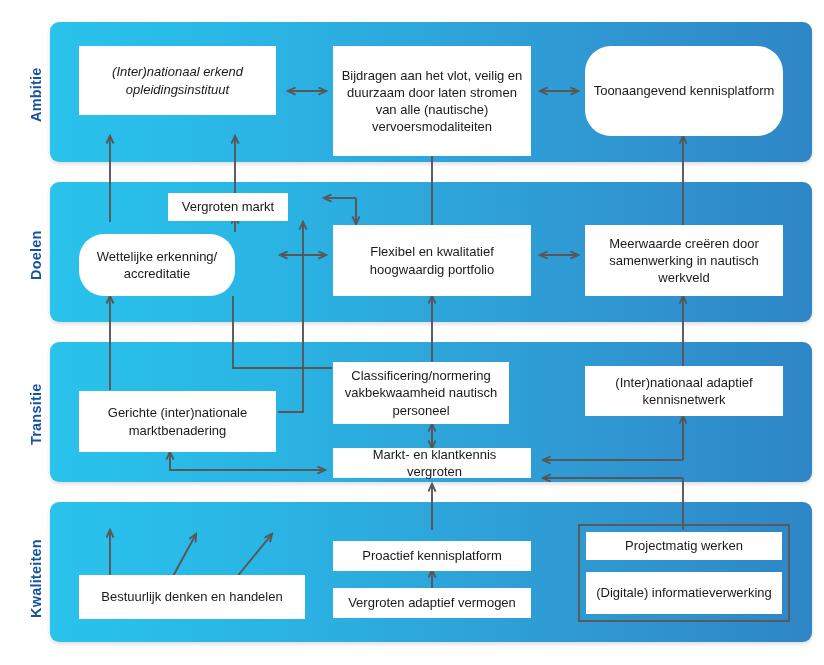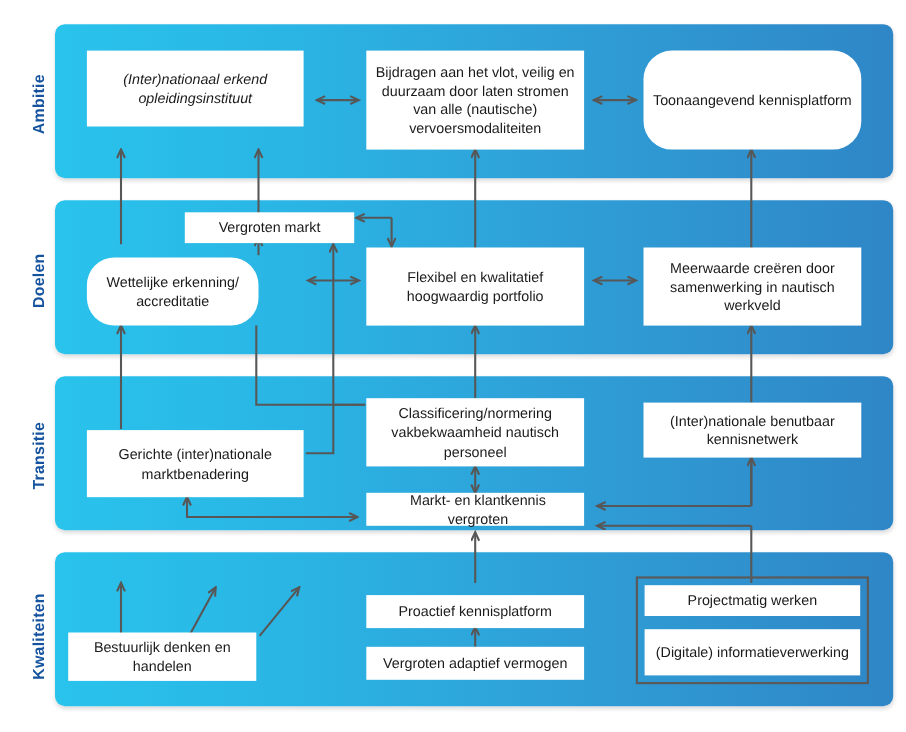--- a/index.html
+++ b/index.html
@@ -98,34 +98,34 @@
     <line x1="432" y1="530" x2="432" y2="484" marker-end="url(#ah)"></line>
     <line x1="683" y1="478" x2="683" y2="530"></line>
 
     <line x1="110" y1="578" x2="110" y2="530" marker-end="url(#ah)"></line>
     <line x1="172" y1="578" x2="196" y2="534" marker-end="url(#ah)"></line>
     <line x1="236" y1="578" x2="272" y2="534" marker-end="url(#ah)"></line>
     <line x1="432" y1="588" x2="432" y2="570" marker-end="url(#ah)"></line>
   </svg>
 
   <div class="nodebox" style="left:79px;top:46px;width:197px;height:69px;font-style:italic;">(Inter)nationaal erkend opleidingsinstituut</div>
-  <div class="nodebox" style="left:333px;top:46px;width:198px;height:90px;">Bijdragen aan het vlot, veilig en duurzaam door laten stromen van alle (nautische) vervoersmodaliteiten</div>
+  <div class="nodebox" style="left:333px;top:46px;width:198px;height:110px;">Bijdragen aan het vlot, veilig en duurzaam door laten stromen van alle (nautische) vervoersmodaliteiten</div>
   <div class="nodebox" style="left:585px;top:46px;width:198px;height:90px;border-radius:26px;">Toonaangevend kennisplatform</div>
 
-  <div class="nodebox" style="left:168px;top:193px;width:154px;height:28px;">Vergroten markt</div>
+  <div class="nodebox" style="left:168px;top:193px;width:120px;height:28px;">Vergroten markt</div>
   <div class="nodebox" style="left:79px;top:234px;width:156px;height:62px;border-radius:25px;">Wettelijke erkenning/ accreditatie</div>
   <div class="nodebox" style="left:333px;top:225px;width:198px;height:71px;">Flexibel en kwalitatief hoogwaardig portfolio</div>
   <div class="nodebox" style="left:585px;top:225px;width:198px;height:71px;">Meerwaarde creëren door samenwerking in nautisch werkveld</div>
 
   <div class="nodebox" style="left:79px;top:391px;width:197px;height:61px;">Gerichte (inter)nationale marktbenadering</div>
-  <div class="nodebox" style="left:333px;top:362px;width:198px;height:62px;">Classificering/normering vakbekwaamheid nautisch personeel</div>
-  <div class="nodebox" style="left:585px;top:366px;width:198px;height:50px;">(Inter)nationale benutbaar kennisnetwerk</div>
+  <div class="nodebox" style="left:333px;top:362px;width:176px;height:62px;">Classificering/normering vakbekwaamheid nautisch personeel</div>
+  <div class="nodebox" style="left:585px;top:366px;width:198px;height:50px;">(Inter)nationaal adaptief kennisnetwerk</div>
   <div class="nodebox" style="left:333px;top:448px;width:198px;height:30px;padding-left:11px;">Markt- en klantkennis vergroten</div>
 
   <div class="groupbox" style="left:578px;top:524px;width:212px;height:98px;"></div>
 
-  <div class="nodebox" style="left:62px;top:575px;width:171px;height:44px;text-align:center;">Bestuurlijk denken en handelen</div>
+  <div class="nodebox" style="left:79px;top:575px;width:226px;height:44px;text-align:center;">Bestuurlijk denken en handelen</div>
   <div class="nodebox" style="left:333px;top:541px;width:198px;height:30px;">Proactief kennisplatform</div>
   <div class="nodebox" style="left:333px;top:588px;width:198px;height:30px;">Vergroten adaptief vermogen</div>
   <div class="nodebox" style="left:586px;top:532px;width:196px;height:28px;">Projectmatig werken</div>
   <div class="nodebox" style="left:586px;top:572px;width:196px;height:42px;">(Digitale) informatieverwerking</div>
 
 </div>
 
 </body></html>

